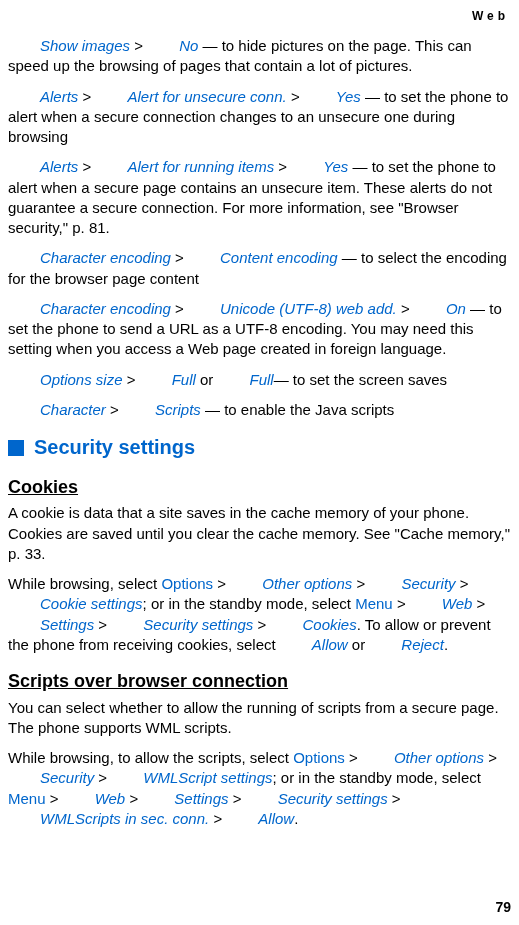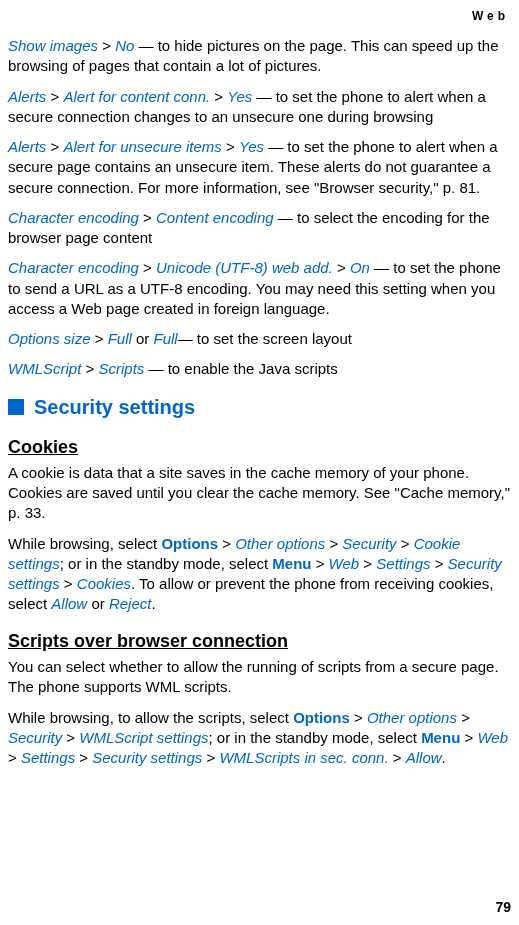--- a/index.html
+++ b/index.html
@@ -25,24 +25,25 @@
       letter-spacing: 4px;
       margin-bottom: 12px;
       padding-right: 2px;
     }
     .para {
       margin-bottom: 10px;
     }
     .blue-italic {
       color: #0066cc;
       font-style: italic;
+      margin-left: 32px;
     }
     .blue-bold {
       color: #0066cc;
-      font-weight: bold;
+      font-weight: normal;
     }
     .gt {
       color: #000;
       font-style: normal;
       font-weight: normal;
     }
     .section-heading {
       margin-top: 14px;
       margin-bottom: 10px;
       display: flex;
@@ -79,41 +80,41 @@
 </head>
 <body>
 
 <div class="header-label">Web</div>
 
 <div class="para">
   <span class="blue-italic">Show images</span><span class="gt"> &gt; </span><span class="blue-italic">No</span><span> — to hide pictures on the page. This can speed up the browsing of pages that contain a lot of pictures.</span>
 </div>
 
 <div class="para">
-  <span class="blue-italic">Alerts</span><span class="gt"> &gt; </span><span class="blue-italic">Alert for content conn.</span><span class="gt"> &gt; </span><span class="blue-italic">Yes</span><span> — to set the phone to alert when a secure connection changes to an unsecure one during browsing</span>
+  <span class="blue-italic">Alerts</span><span class="gt"> &gt; </span><span class="blue-italic">Alert for unsecure conn.</span><span class="gt"> &gt; </span><span class="blue-italic">Yes</span><span> — to set the phone to alert when a secure connection changes to an unsecure one during browsing</span>
 </div>
 
 <div class="para">
-  <span class="blue-italic">Alerts</span><span class="gt"> &gt; </span><span class="blue-italic">Alert for unsecure items</span><span class="gt"> &gt; </span><span class="blue-italic">Yes</span><span> — to set the phone to alert when a secure page contains an unsecure item. These alerts do not guarantee a secure connection. For more information, see "Browser security," p. 81.</span>
+  <span class="blue-italic">Alerts</span><span class="gt"> &gt; </span><span class="blue-italic">Alert for running items</span><span class="gt"> &gt; </span><span class="blue-italic">Yes</span><span> — to set the phone to alert when a secure page contains an unsecure item. These alerts do not guarantee a secure connection. For more information, see "Browser security," p. 81.</span>
 </div>
 
 <div class="para">
   <span class="blue-italic">Character encoding</span><span class="gt"> &gt; </span><span class="blue-italic">Content encoding</span><span> — to select the encoding for the browser page content</span>
 </div>
 
 <div class="para">
   <span class="blue-italic">Character encoding</span><span class="gt"> &gt; </span><span class="blue-italic">Unicode (UTF-8) web add.</span><span class="gt"> &gt; </span><span class="blue-italic">On</span><span> — to set the phone to send a URL as a UTF-8 encoding. You may need this setting when you access a Web page created in foreign language.</span>
 </div>
 
 <div class="para">
-  <span class="blue-italic">Options size</span><span class="gt"> &gt; </span><span class="blue-italic">Full</span><span> or </span><span class="blue-italic">Full</span><span>— to set the screen layout</span>
+  <span class="blue-italic">Options size</span><span class="gt"> &gt; </span><span class="blue-italic">Full</span><span> or </span><span class="blue-italic">Full</span><span>— to set the screen saves</span>
 </div>
 
 <div class="para">
-  <span class="blue-italic">WMLScript</span><span class="gt"> &gt; </span><span class="blue-italic">Scripts</span><span> — to enable the Java scripts</span>
+  <span class="blue-italic">Character</span><span class="gt"> &gt; </span><span class="blue-italic">Scripts</span><span> — to enable the Java scripts</span>
 </div>
 
 <div class="section-heading">
   <span class="section-marker"></span>
   <span class="section-title">Security settings</span>
 </div>
 
 <div class="subheading">Cookies</div>
 
 <div class="para">A cookie is data that a site saves in the cache memory of your phone. Cookies are saved until you clear the cache memory. See "Cache memory," p. 33.</div>

